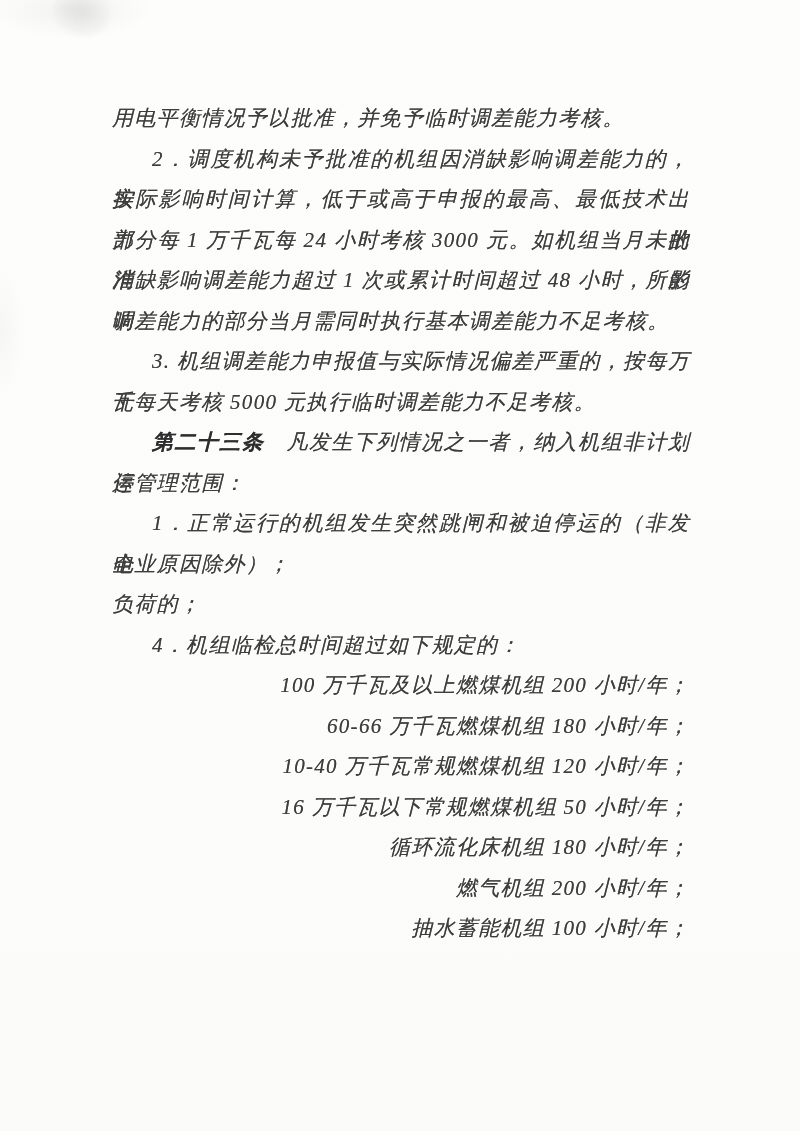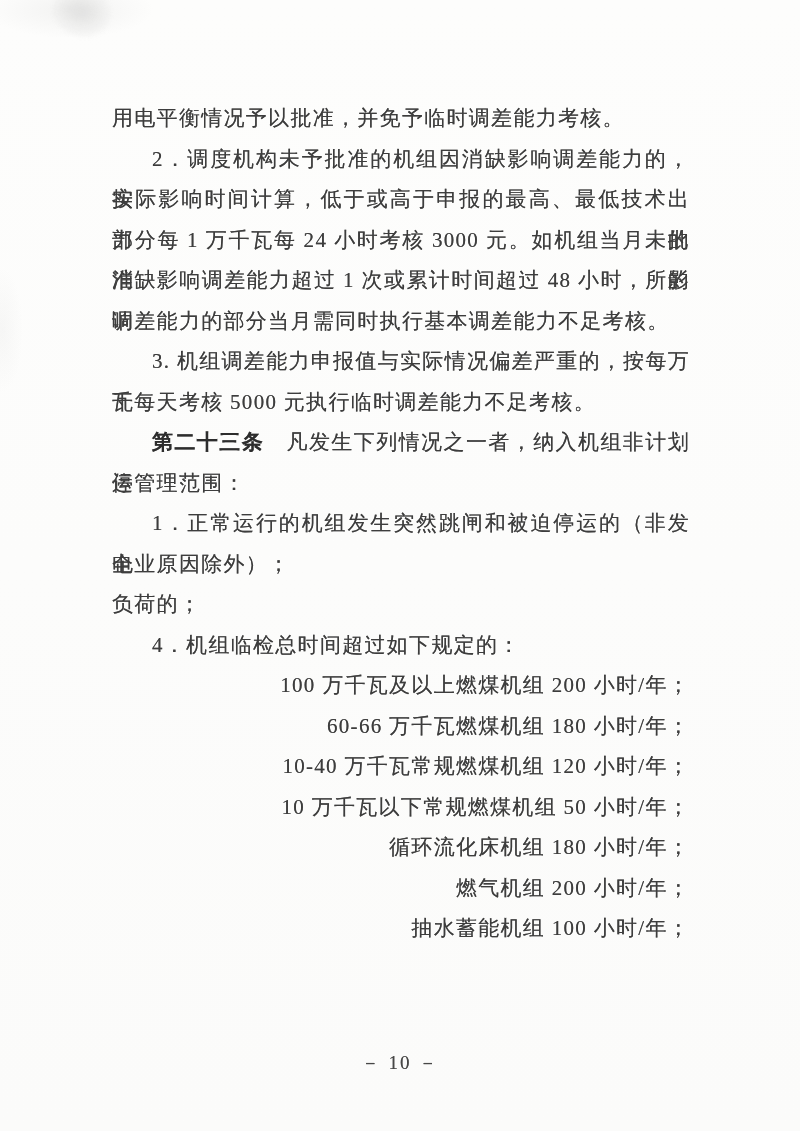--- a/index.html
+++ b/index.html
@@ -14,20 +14,21 @@
     background: #fcfcfb;
     font-family: "Liberation Serif", "DejaVu Serif", serif;
   }
   .page {
     position: absolute;
     inset: 0;
     background:
       radial-gradient(ellipse 120px 40px at 70px 10px, rgba(150,150,150,0.10), transparent 70%),
       radial-gradient(ellipse 30px 90px at 2px 330px, rgba(170,170,170,0.08), transparent 70%),
       linear-gradient(#fdfdfc, #fbfbfa);
+    font-style: italic;
   }
   .smudge {
     position: absolute;
     left: 52px;
     top: -14px;
     width: 60px;
     height: 52px;
     transform: rotate(18deg);
     background: radial-gradient(ellipse at center, rgba(130,130,130,0.16), rgba(150,150,150,0.07) 55%, transparent 75%);
     filter: blur(1.5px);
@@ -85,19 +86,18 @@
       <div class="line">瓦每天考核 5000 元执行临时调差能力不足考核。</div>
       <div class="line j i1"><span class="bold">第二十三条</span>　凡发生下列情况之一者，纳入机组非计划停</div>
       <div class="line">运管理范围：</div>
       <div class="line j i1">1．正常运行的机组发生突然跳闸和被迫停运的（非发电</div>
       <div class="line">企业原因除外）；</div>
       <div class="line">负荷的；</div>
       <div class="line i1">4．机组临检总时间超过如下规定的：</div>
       <div class="line i2">100 万千瓦及以上燃煤机组 200 小时/年；</div>
       <div class="line i2">60-66 万千瓦燃煤机组 180 小时/年；</div>
       <div class="line i2">10-40 万千瓦常规燃煤机组 120 小时/年；</div>
-      <div class="line i2">10 万千瓦以下常规燃煤机组 50 小时/年；</div>
+      <div class="line i2">16 万千瓦以下常规燃煤机组 50 小时/年；</div>
       <div class="line i2">循环流化床机组 180 小时/年；</div>
       <div class="line i2">燃气机组 200 小时/年；</div>
       <div class="line i2">抽水蓄能机组 100 小时/年；</div>
     </div>
-  <div class="footer">－ 10 －</div>
 </div>
 
 </body></html>

